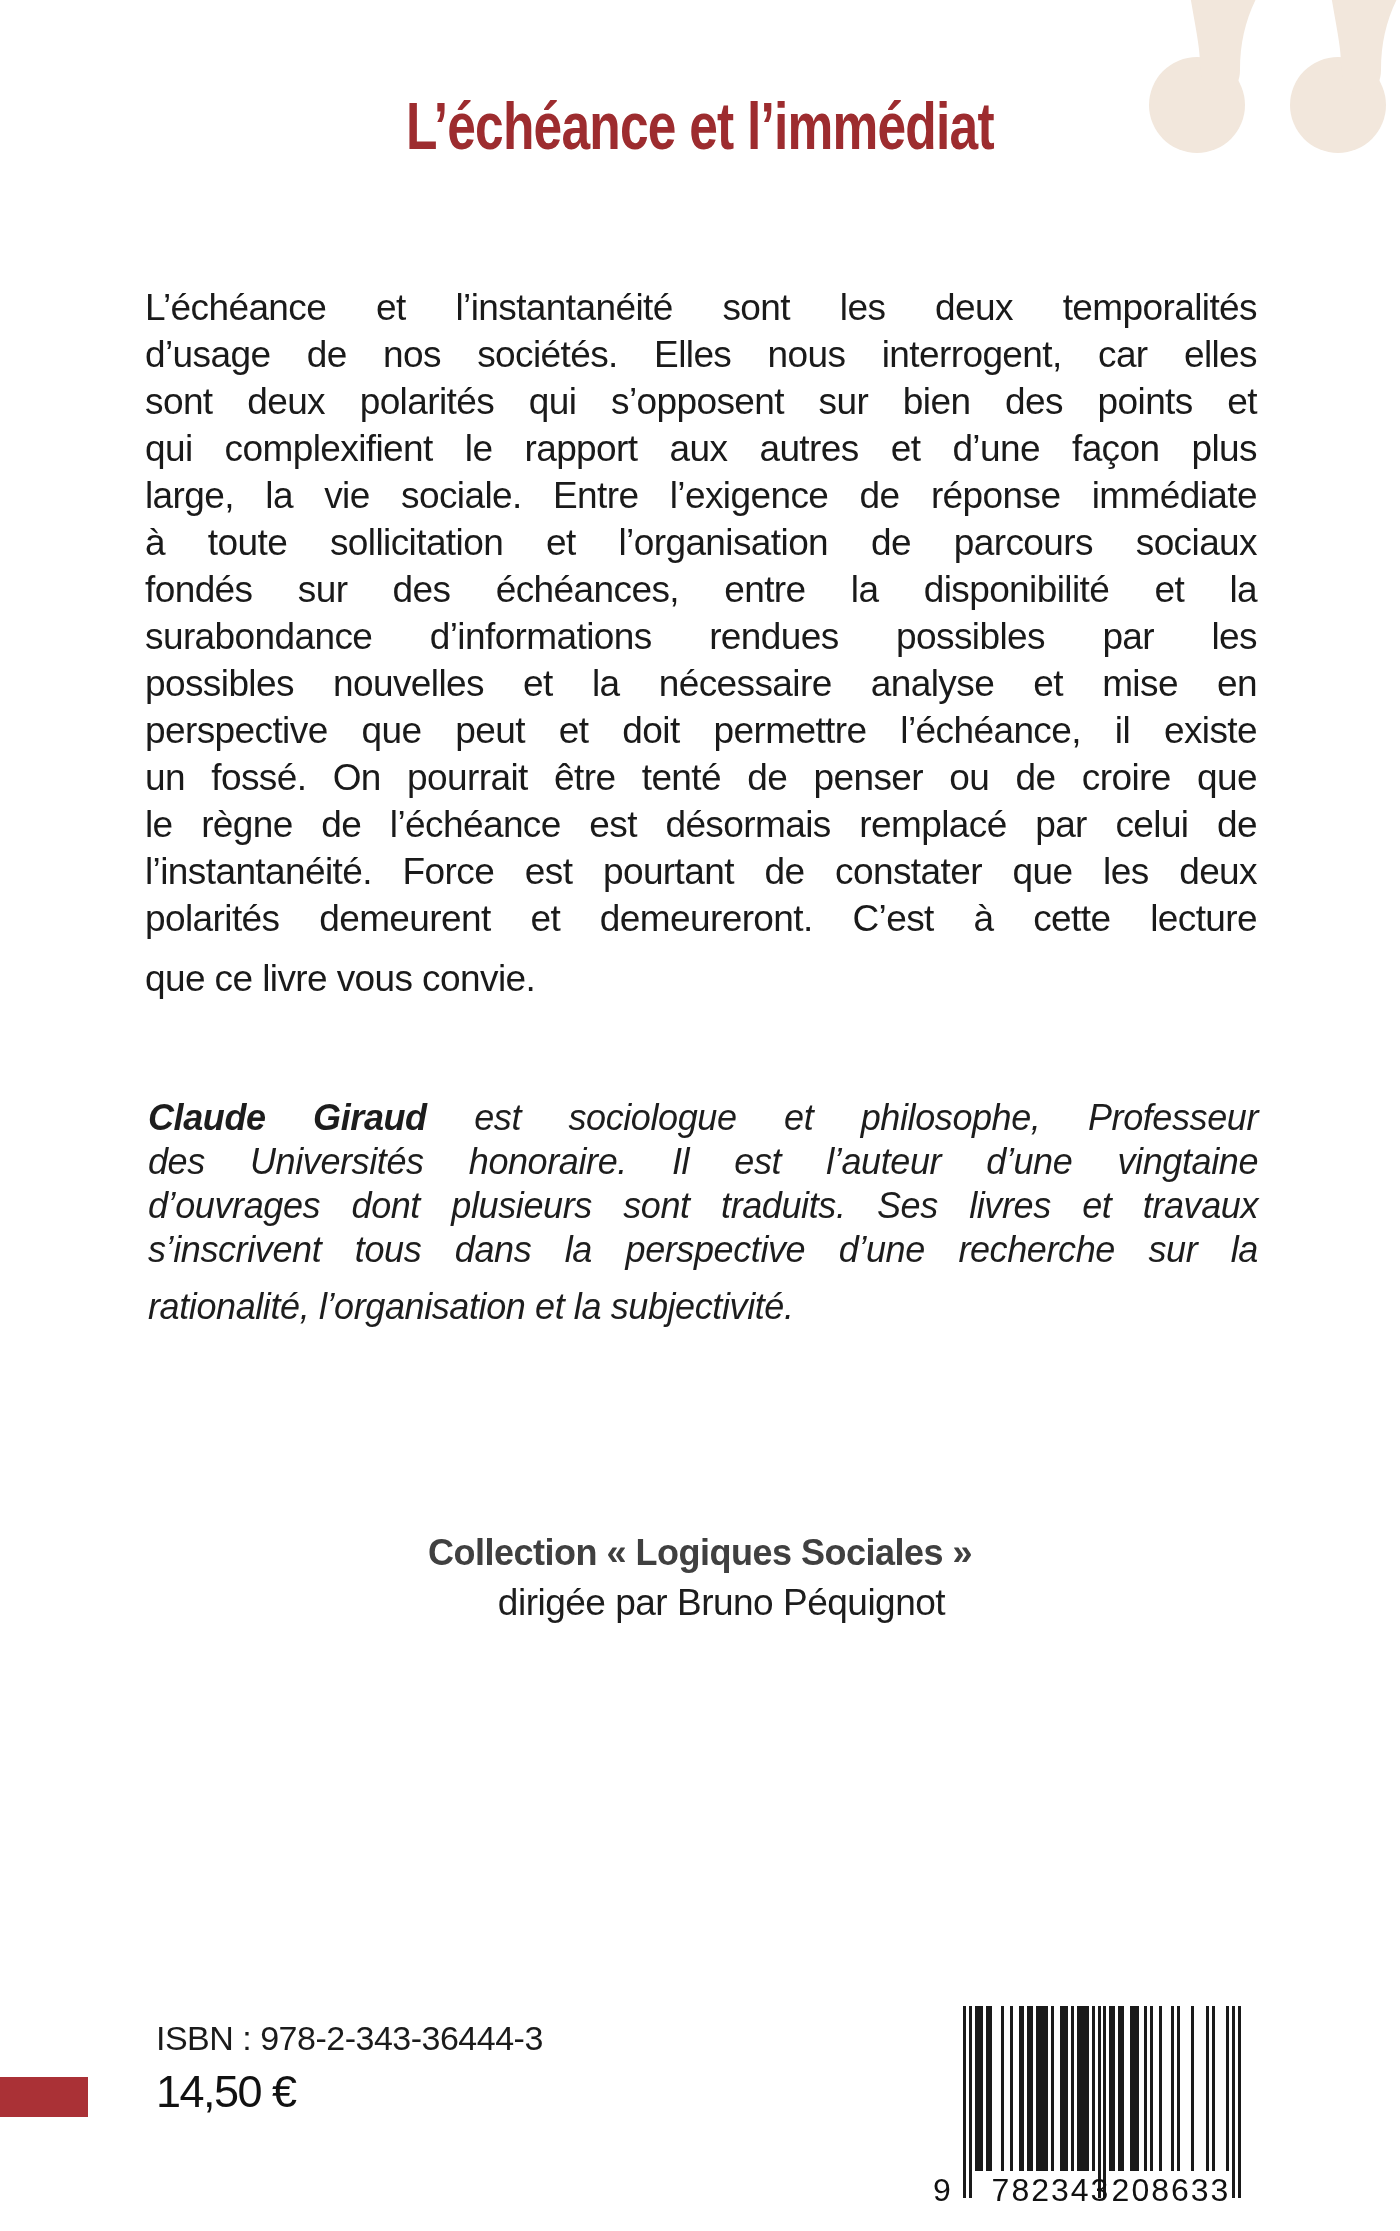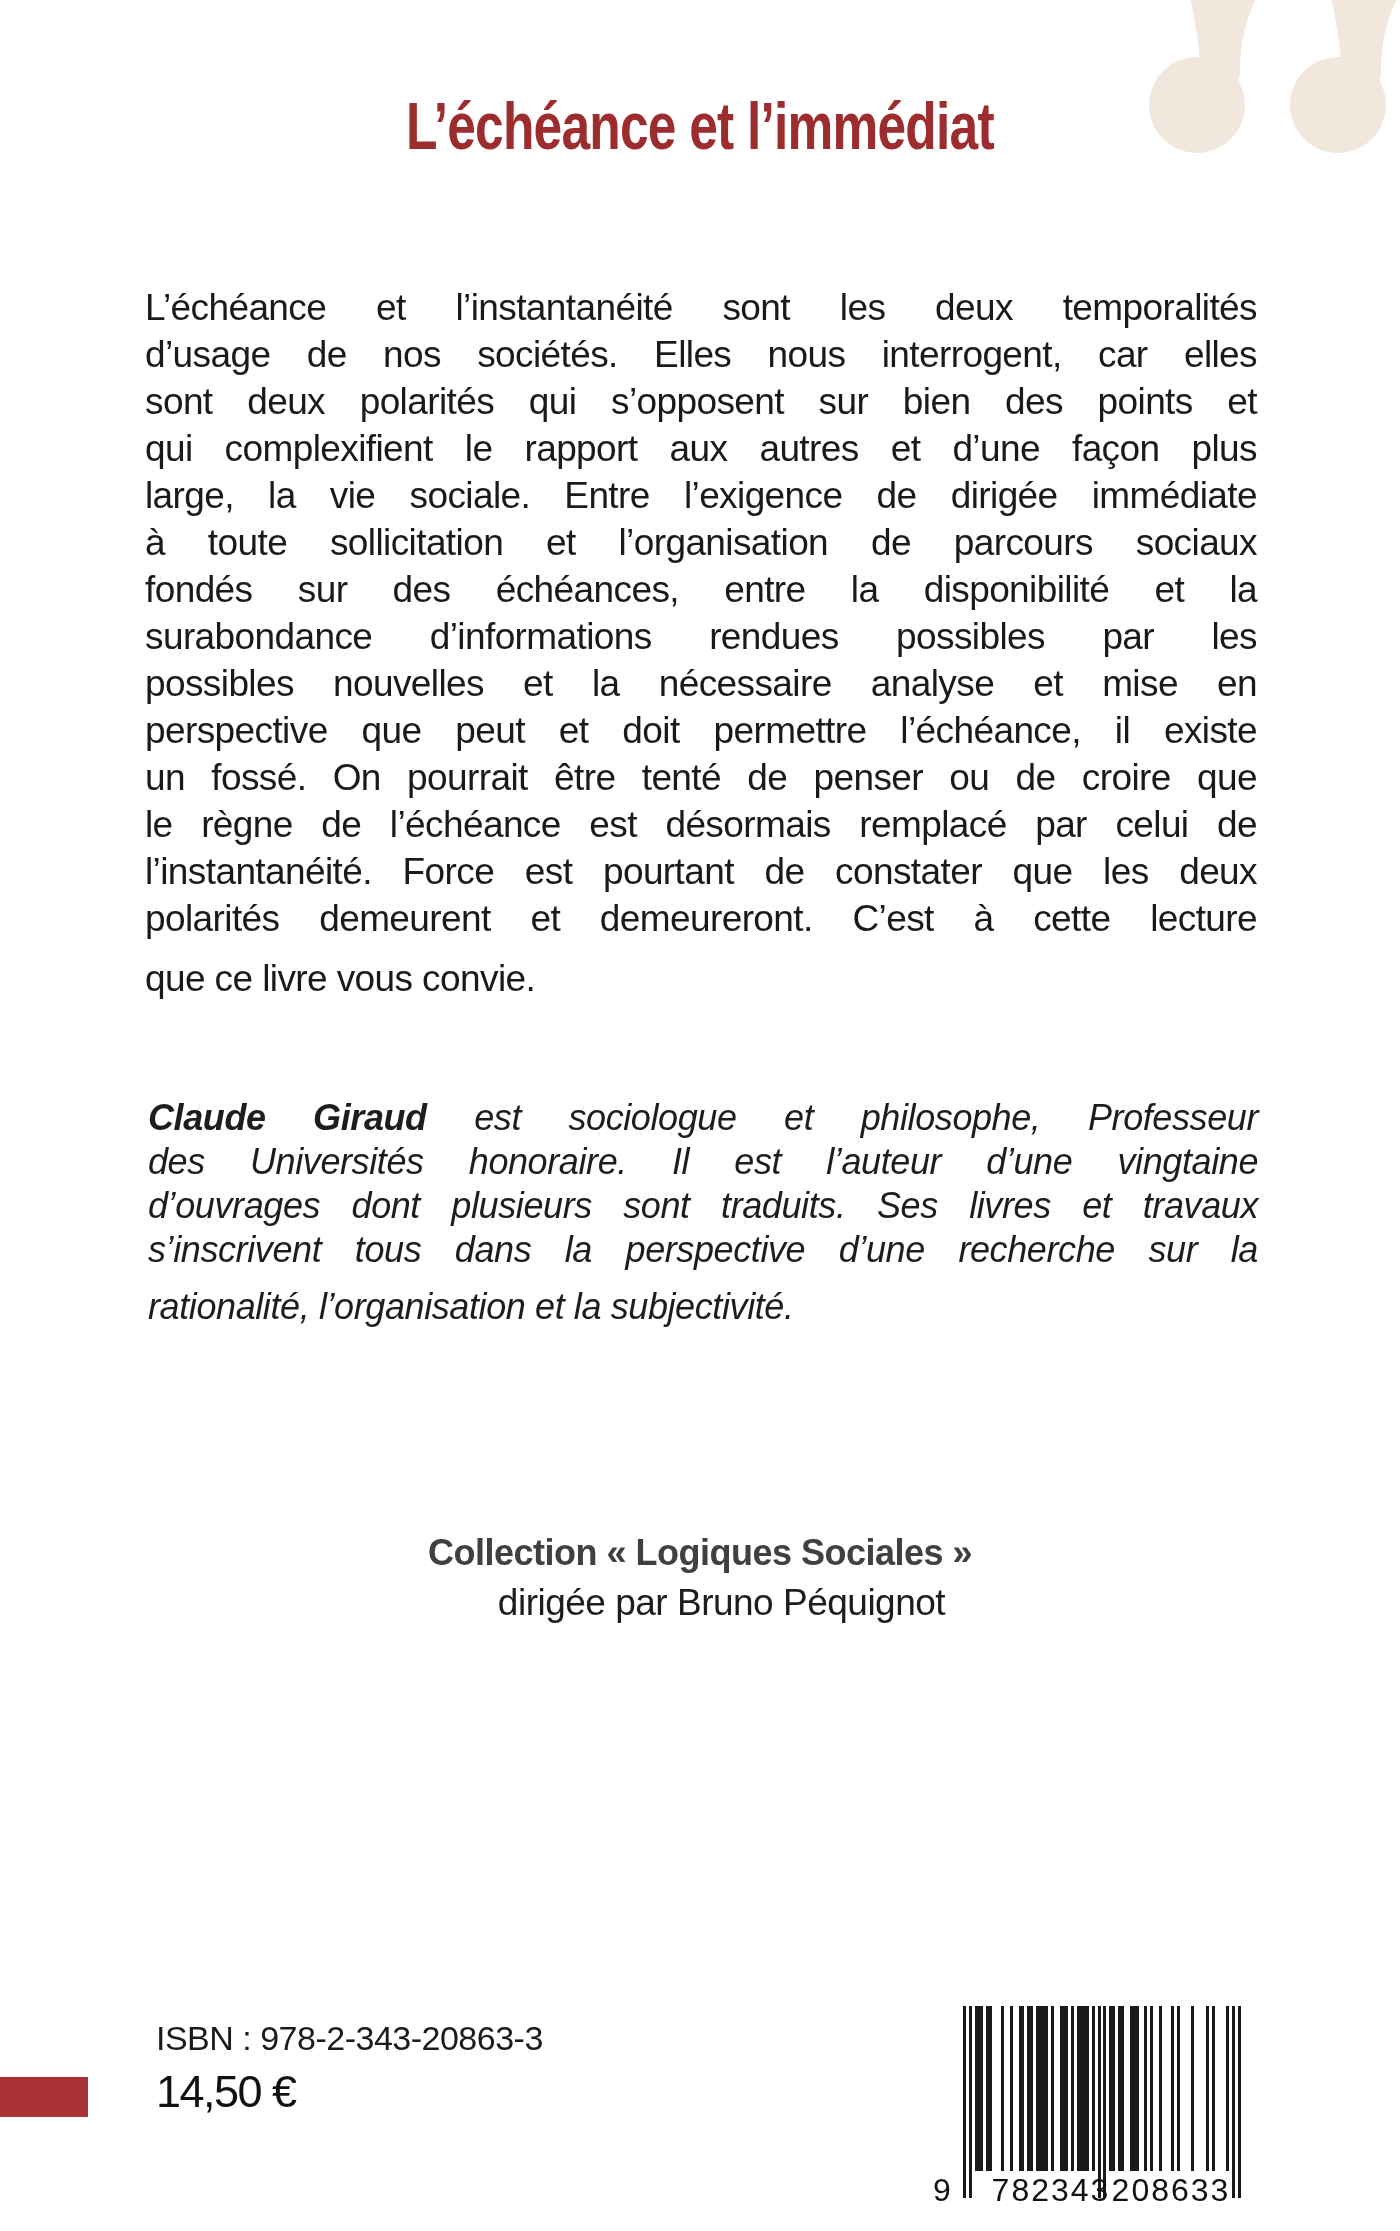--- a/index.html
+++ b/index.html
@@ -64,21 +64,21 @@
 
 <div class="title-wrap">
   <span class="title">L’échéance et l’immédiat</span>
 </div>
 
 <div class="synopsis">
   <div class="jline">L’échéance et l’instantanéité sont les deux temporalités</div>
   <div class="jline">d’usage de nos sociétés. Elles nous interrogent, car elles</div>
   <div class="jline">sont deux polarités qui s’opposent sur bien des points et</div>
   <div class="jline">qui complexifient le rapport aux autres et d’une façon plus</div>
-  <div class="jline">large, la vie sociale. Entre l’exigence de dirigée immédiate</div>
+  <div class="jline">large, la vie sociale. Entre l’exigence de réponse immédiate</div>
   <div class="jline">à toute sollicitation et l’organisation de parcours sociaux</div>
   <div class="jline">fondés sur des échéances, entre la disponibilité et la</div>
   <div class="jline">surabondance d’informations rendues possibles par les</div>
   <div class="jline">possibles nouvelles et la nécessaire analyse et mise en</div>
   <div class="jline">perspective que peut et doit permettre l’échéance, il existe</div>
   <div class="jline">un fossé. On pourrait être tenté de penser ou de croire que</div>
   <div class="jline">le règne de l’échéance est désormais remplacé par celui de</div>
   <div class="jline">l’instantanéité. Force est pourtant de constater que les deux</div>
   <div class="jline">polarités demeurent et demeureront. C’est à cette lecture</div>
   <div class="jline last">que ce livre vous convie.</div>
@@ -90,21 +90,21 @@
   <div class="jline">d’ouvrages dont plusieurs sont traduits. Ses livres et travaux</div>
   <div class="jline">s’inscrivent tous dans la perspective d’une recherche sur la</div>
   <div class="jline last">rationalité, l’organisation et la subjectivité.</div>
 </div>
 
 <div class="collection">
   <div class="col-name">Collection « Logiques Sociales »</div>
   <div class="col-dir">dirigée par Bruno Péquignot</div>
 </div>
 
-<div class="isbn">ISBN : 978-2-343-20863-3</div>
+<div class="isbn">ISBN : 978-2-343-36444-3</div>
 <div class="price">14,50 €</div>
 <div class="red-bar"></div>
 
 <div class="barcode">
   <svg id="bc-svg" width="278" height="192" viewBox="0 0 95 64" preserveAspectRatio="none" shape-rendering="crispEdges" xmlns="http://www.w3.org/2000/svg">
       <rect x="0" y="0" width="1" height="64" fill="#1a1a1a"></rect>
       <rect x="2" y="0" width="1" height="64" fill="#1a1a1a"></rect>
       <rect x="4" y="0" width="1" height="55" fill="#1a1a1a"></rect>
       <rect x="5" y="0" width="1" height="55" fill="#1a1a1a"></rect>
       <rect x="6" y="0" width="1" height="55" fill="#1a1a1a"></rect>

